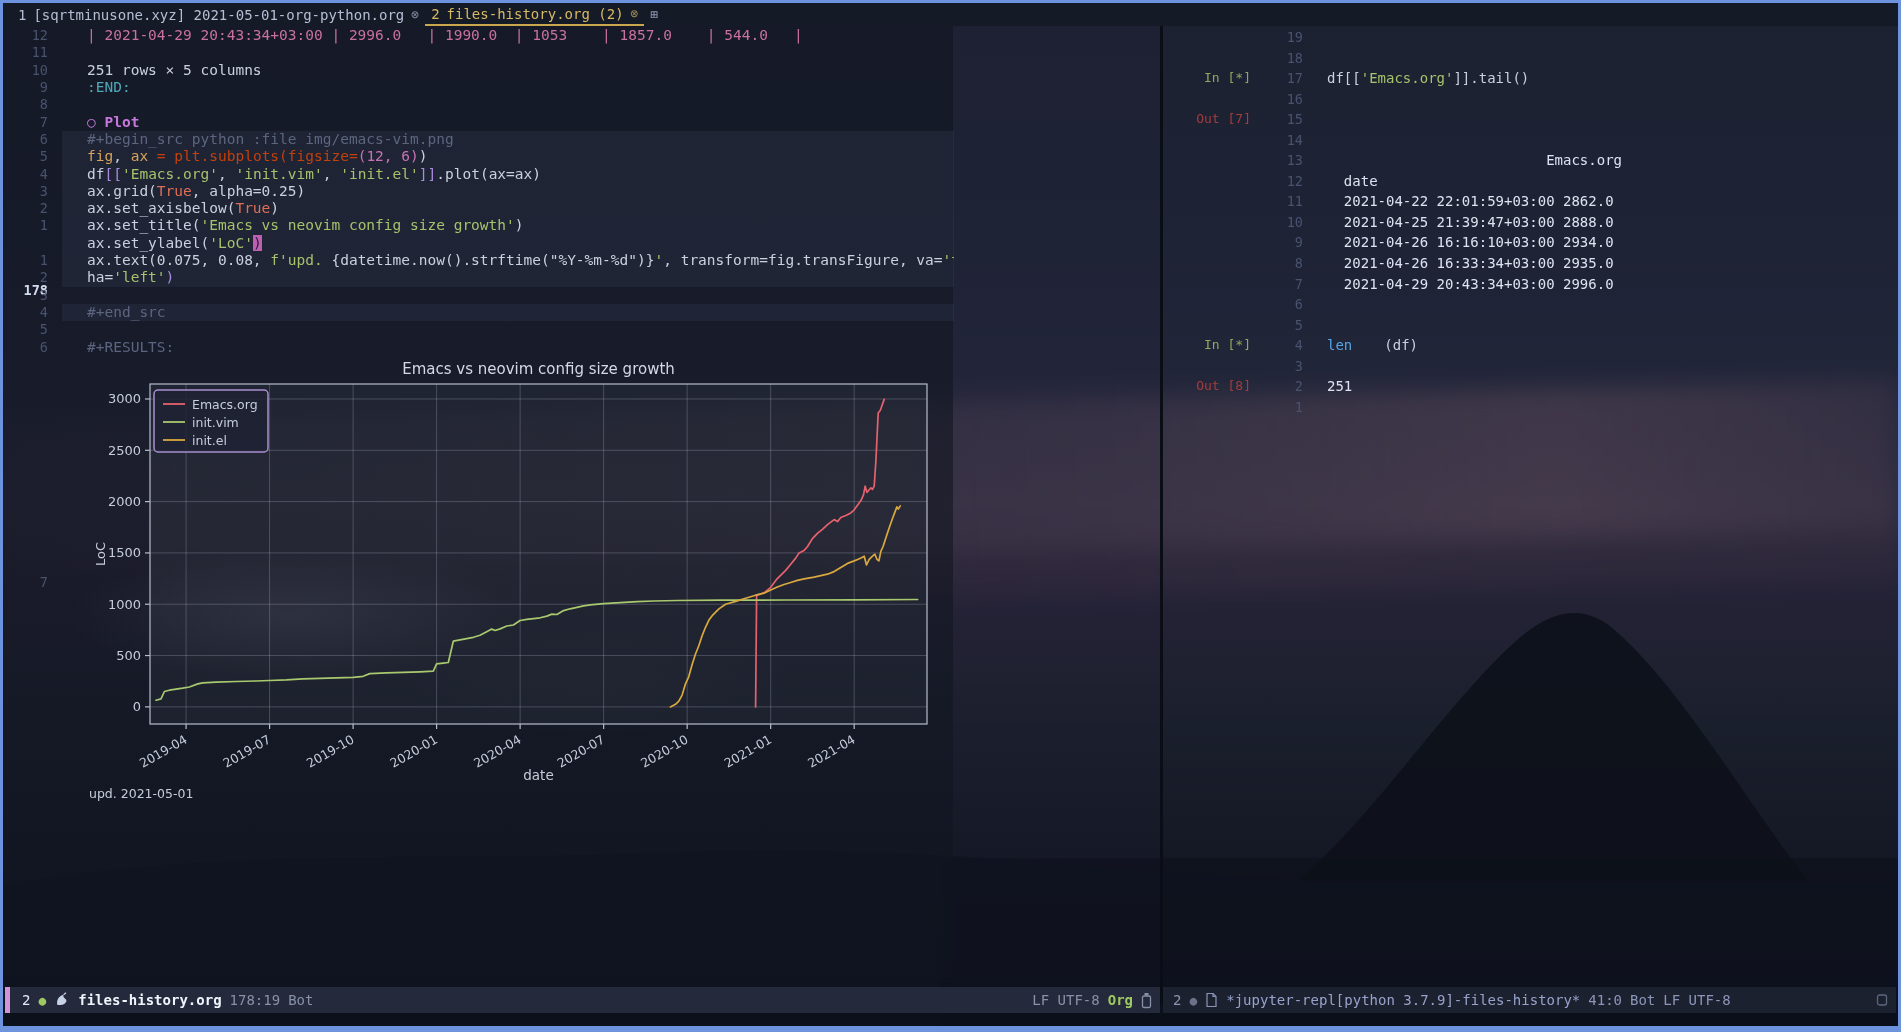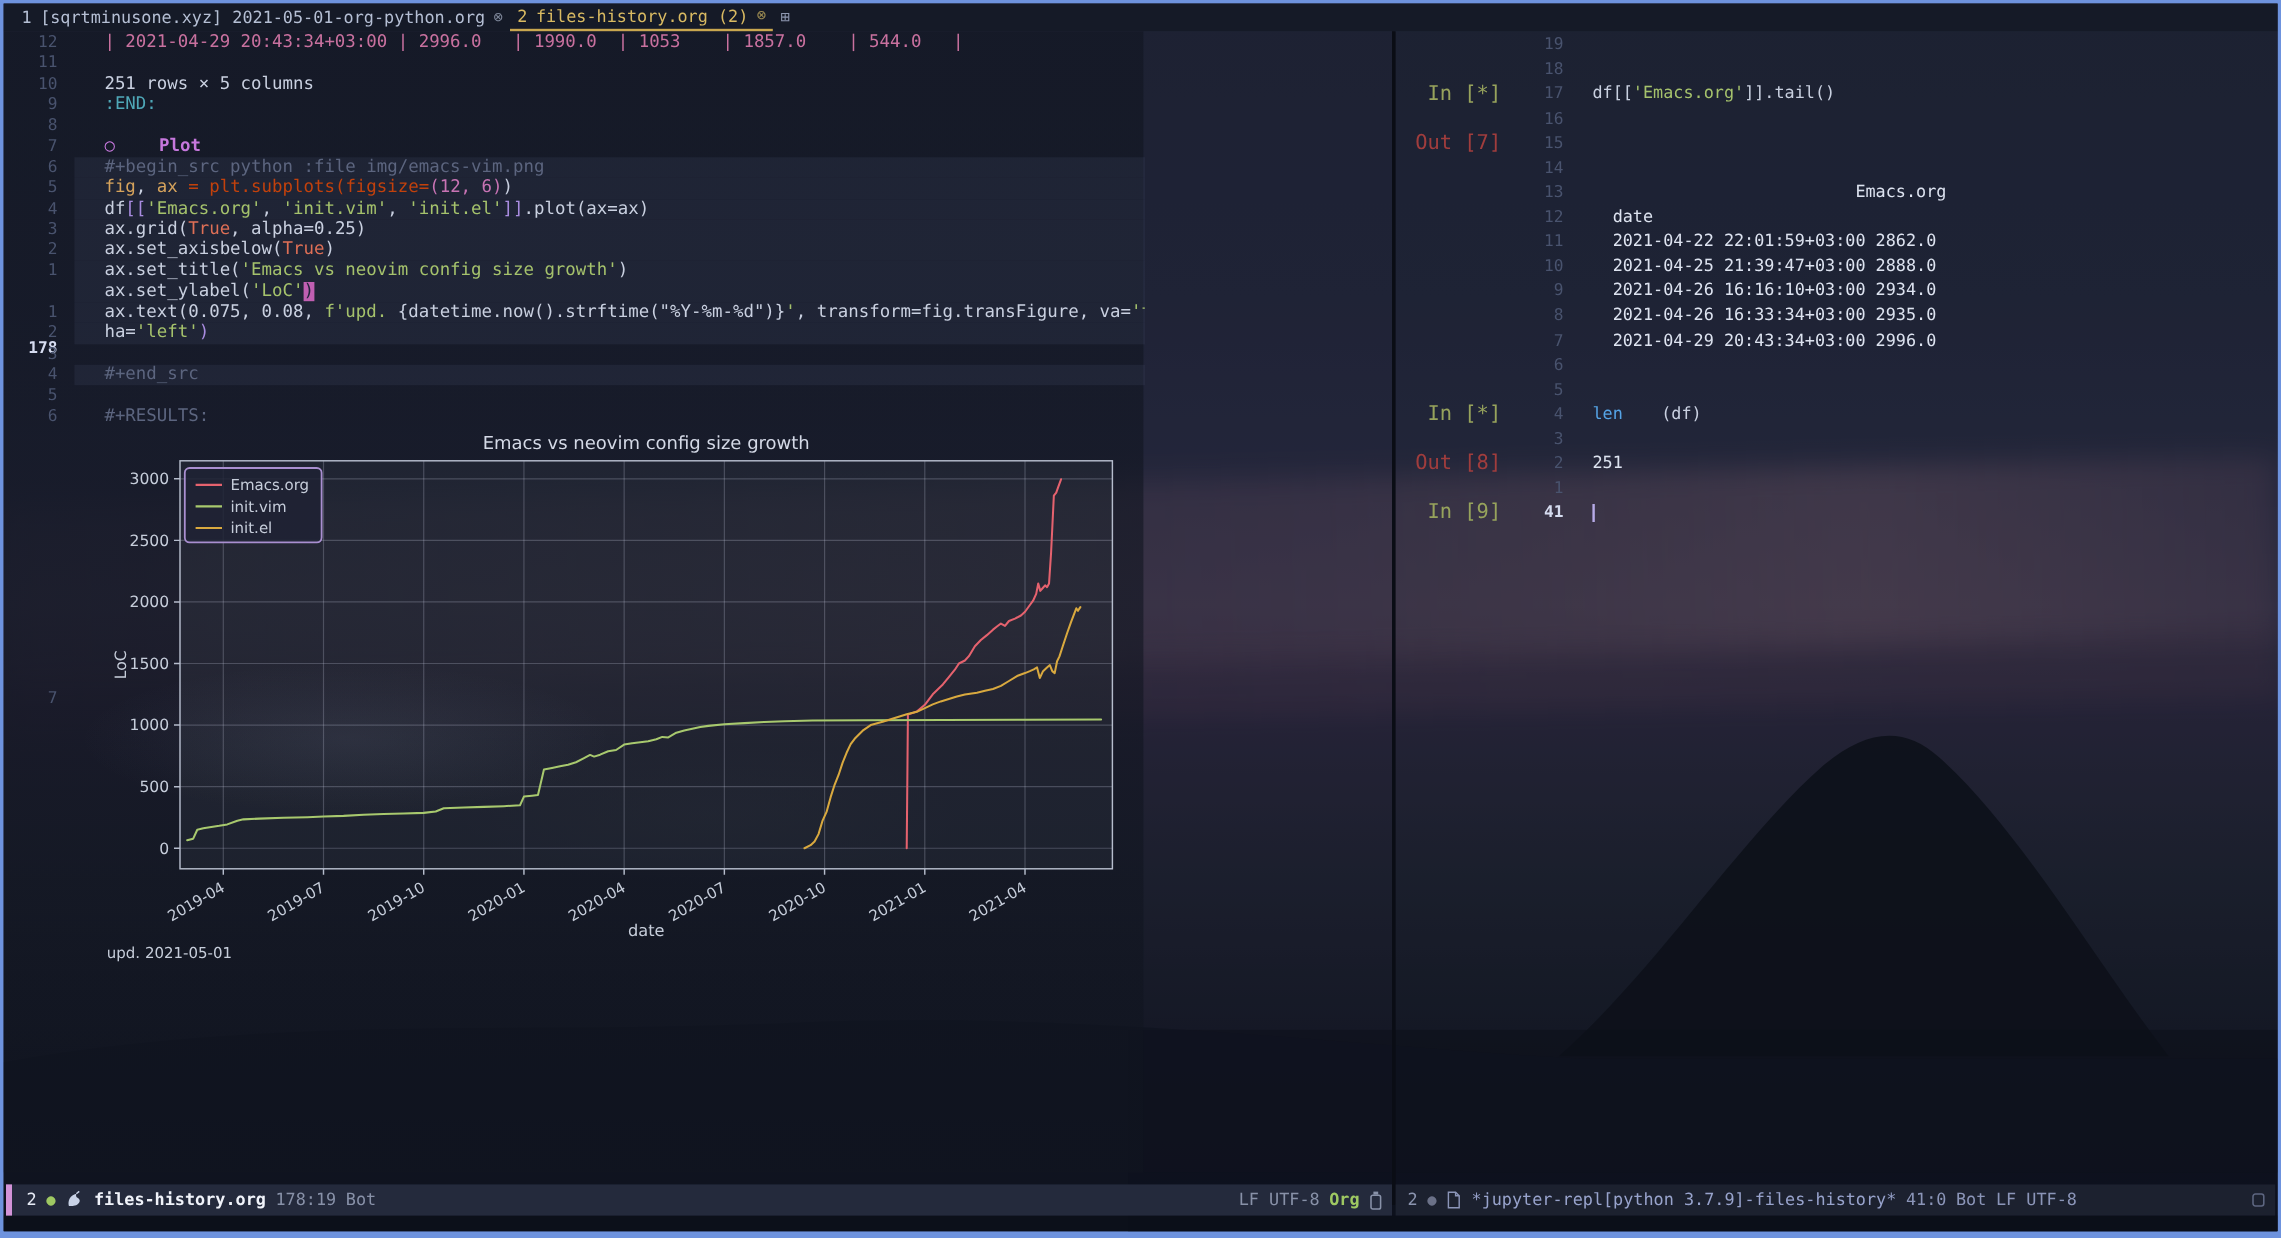--- a/index.html
+++ b/index.html
@@ -41,21 +41,21 @@
     font:14.5px/17.32px "DejaVu Sans Mono",monospace;white-space:pre;overflow:hidden;}
   .row.blk .content{background:rgba(152,170,220,0.07);}
   .row.cur .lnum{color:#d6dcf0;background:#15803d;font-weight:bold;margin-top:47px;}
   .cursor-block{background:#c05fb2;color:#20243a;}
   .img-row{display:flex;align-items:center;height:452px;}
   .img-lnum{width:40px;min-width:40px;text-align:right;color:#49536e;font-size:13.5px;}
   .img-row svg{margin-left:39px;display:block;font-family:"DejaVu Sans",sans-serif;}
   .right-pane{position:absolute;left:1160px;top:24px;right:2px;z-index:2;}
   .rrow{display:flex;height:20.55px;gap:12px;}
   .rlabel{width:94px;min-width:94px;text-align:right;padding-right:6px;box-sizing:border-box;
-    font-size:17px;line-height:20.55px;}
+    font-size:13px;line-height:20.55px;}
   .rlabel.in{color:#97a35c;}
   .rlabel.out{color:#a03d3d;}
   .rlnum{width:34px;min-width:34px;text-align:right;color:#49536e;font-size:13.5px;line-height:20.55px;}
   .rcontent{margin:0 0 0 12px;font:14px/20.55px "DejaVu Sans Mono",monospace;white-space:pre;}
   .rrow.cur .rlnum{color:#d6dcf0;font-weight:bold;}
   .cursor-bar{display:inline-block;width:2px;height:15px;background:#b7abe8;vertical-align:middle;}
   .vdivider{position:absolute;left:1157px;width:3px;top:23px;bottom:22px;background:#0a0d15;z-index:3;}
   
   .modeline{position:absolute;top:984px;height:26px;z-index:4;display:flex;align-items:center;
     gap:8px;font-size:14px;box-sizing:border-box;}
@@ -120,21 +120,21 @@
         <div class="row">
           <span class="lnum">9</span>
           <pre class="content"><span style="color: rgb(79, 168, 184); margin-top: 40px;">:END:</span></pre>
         </div>
         <div class="row">
           <span class="lnum">8</span>
           <pre class="content"></pre>
         </div>
         <div class="row">
           <span class="lnum">7</span>
-          <pre class="content"><span style="color: rgb(198, 120, 221);">○ </span><span style="color: rgb(198, 120, 221); font-weight: bold; margin-left: 28px;">Plot</span></pre>
+          <pre class="content"><span style="color: rgb(198, 120, 221);">○ </span><span style="color: rgb(198, 120, 221); font-weight: bold;">Plot</span></pre>
         </div>
         <div class="row blk">
           <span class="lnum">6</span>
           <pre class="content"><span style="color: rgb(92, 101, 127);">#+begin_src python :file img/emacs-vim.png</span></pre>
         </div>
         <div class="row blk">
           <span class="lnum">5</span>
           <pre class="content"><span style="color: rgb(214, 163, 92);">fig</span><span style="color: rgb(201, 208, 224);">, </span><span style="color: rgb(214, 163, 92);">ax</span><span style="color: #c2410c;"> = plt.subplots(figsize=</span><span style="color: rgb(200, 115, 180);">(12, 6)</span><span style="color: rgb(201, 208, 224);">)</span></pre>
         </div>
         <div class="row blk">
@@ -344,25 +344,20 @@
         <div class="rrow">
           <span class="rlabel out">Out [8]</span>
           <span class="rlnum">2</span>
           <pre class="rcontent"><span style="color: rgb(221, 227, 240);">251</span></pre>
         </div>
         <div class="rrow">
           <span class="rlabel "></span>
           <span class="rlnum">1</span>
           <pre class="rcontent"></pre>
         </div>
-        <div class="rrow cur">
-          <span class="rlabel in">In [9]</span>
-          <span class="rlnum">41</span>
-          <pre class="rcontent"><span class="cursor-bar"></span></pre>
-        </div>
       </div>
   </div>
 
   <div class="modeline ml-left">
     <span class="ml-accent"></span>
     <span class="ml-winnum">2</span>
     <span class="ml-dot">●</span>
     <svg width="16" height="16" viewBox="0 0 16 16">
       <path d="M3.4,13 C2.3,8.4 4.6,4.0 9.6,2.8 C9.1,4.4 9.3,5.4 10.9,6.4 C12.2,7.2 12.7,8.2 12.3,9.5 C11.7,11.4 9.3,13 6.5,13 Z" fill="#c8d2e6"></path>
       <path d="M9.6,2.8 L12,0.8" stroke="#c8d2e6" stroke-width="1.2" fill="none"></path>

